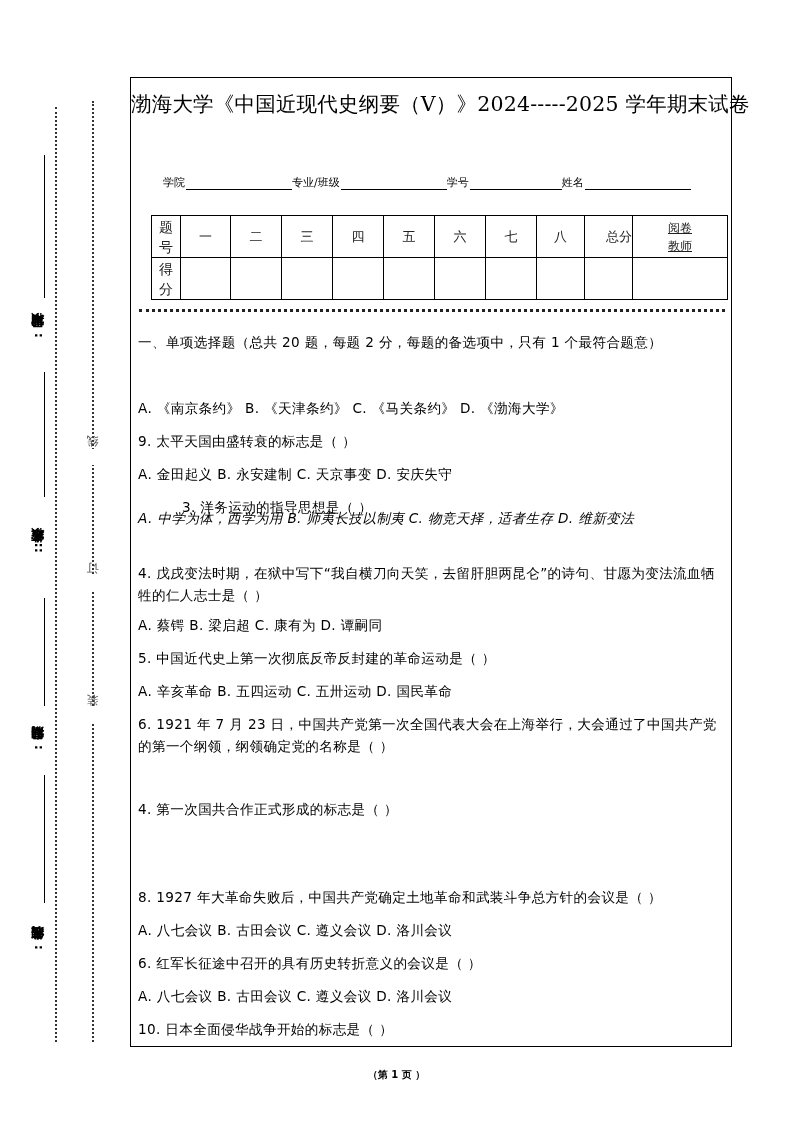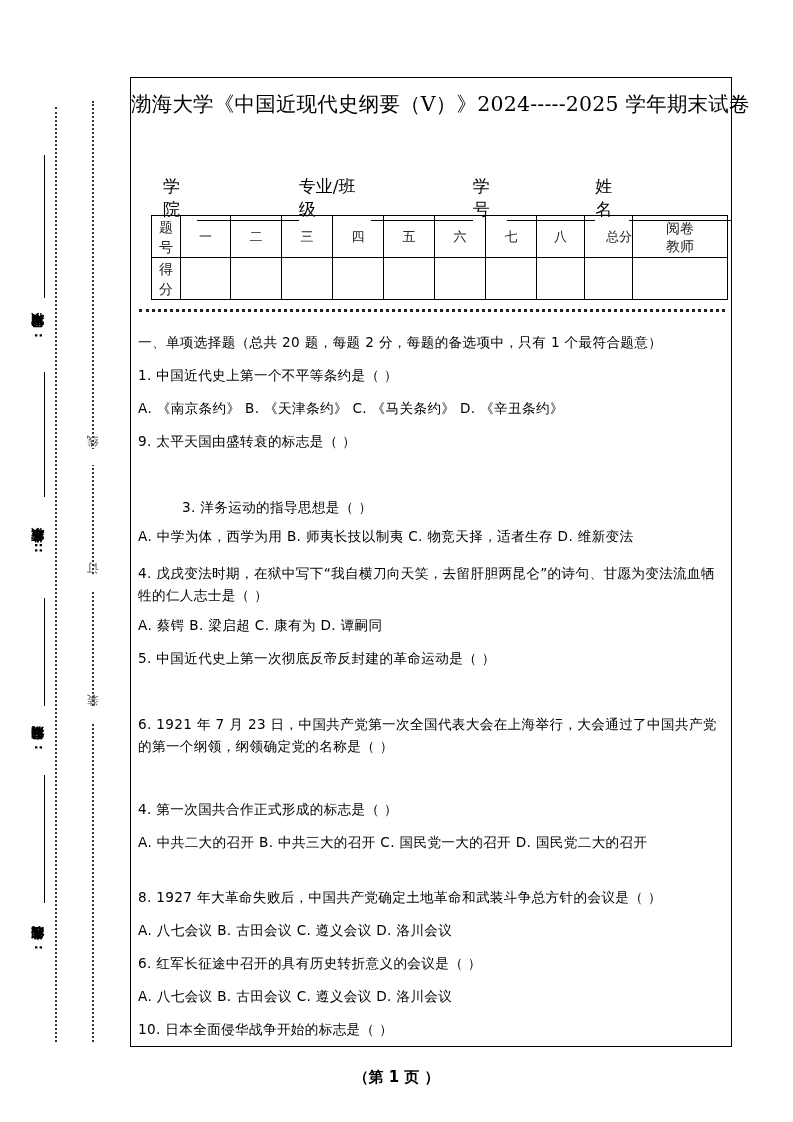--- a/index.html
+++ b/index.html
@@ -23,41 +23,41 @@
                display: flex; align-items: center; justify-content: center; }
 
   
   .frame { position: absolute; left: 130px; top: 77px; width: 602px; height: 970px;
            border: 1.3px solid #000; box-sizing: border-box; padding-left: 35px; }
 
   .title { position: absolute; left: 0; right: 0; top: 12px; text-align: center;
            font-size: 20.5px; letter-spacing: 0.2px; white-space: nowrap; }
   .subtitle { position: absolute; left: 0; right: 0; top: 52px; text-align: center; font-size: 20px; }
 
-  .info-row { position: absolute; left: 32px; top: 97px; font-size: 17px; display: flex; align-items: flex-end; }
+  .info-row { position: absolute; left: 32px; top: 97px; font-size: 11px; display: flex; align-items: flex-end; }
   .info-row .lbl { margin-right: 1px; }
   .info-row .blank { display: inline-block; border-bottom: 1px solid #000; height: 12px; }
 
   table.score { position: absolute; left: 20px; top: 137px; border-collapse: collapse;
                 font-size: 13px; }
   table.score td { border: 1px solid #000; text-align: center; padding: 0; color: #222; }
   table.score tr { height: 42px; }
   table.score td.side { width: 28px; line-height: 20px; font-size: 14px; }
-  table.score td.small { font-size: 14px; line-height: 18px; }
+  table.score td.small { font-size: 12px; line-height: 18px; text-decoration: underline; }
 
   .sep { position: absolute; left: 8px; right: 6px; top: 231px; border-top: 3px dotted #222; }
 
   .body-text { position: absolute; left: 7px; right: 4px;
                font-family: "DejaVu Sans", "Liberation Sans", sans-serif;
                font-size: 13.6px; letter-spacing: 0.35px; }
   .line { position: absolute; left: 0; right: 0; white-space: nowrap; }
   .wrap { white-space: normal; line-height: 22px; }
 
   .footer { position: absolute; left: 0; right: 0; top: 1068px; text-align: center;
-            font-family: "DejaVu Sans", "Liberation Sans", sans-serif; font-size: 15px; font-weight: bold; }
+            font-family: "DejaVu Sans", "Liberation Sans", sans-serif; font-size: 10px; font-weight: bold; }
 </style>
 </head>
 <body>
 
 <div class="dotline dot-outer"></div>
 <div class="dotline dot-inner"></div>
 
 <div class="bind-line" style="top:155px;height:143px;"></div>
 <div class="bind-label" style="top:300px;height:70px;">审核日期:</div>
 <div class="bind-line" style="top:372px;height:125px;"></div>
@@ -124,37 +124,37 @@
       <td></td>
     </tr>
   </tbody>
     </table>
 
   <div class="sep"></div>
 
   <div class="body-text" style="top:0;bottom:0;">
     <div class="line" style="top:256px;">一、单项选择题（总共 20 题，每题 2 分，每题的备选项中，只有 1 个最符合题意）</div>
 
-    <div class="line" style="top:289px;">1.  中国近代史上第一个不平等条约是（   ）</div>
-    <div class="line" style="top:322px;">A.  《南京条约》   B.  《天津条约》   C.  《马关条约》   D.  《辛丑条约》</div>
+    <div class="line" style="top:322px;">A.  《南京条约》   B.  《天津条约》   C.  《马关条约》   D.  《渤海大学》</div>
 
     <div class="line" style="top:355px;">9.  太平天国由盛转衰的标志是（   ）</div>
+    <div class="line" style="top:388px;">A.  金田起义   B.  永安建制   C.  天京事变   D.  安庆失守</div>
 
     <div class="line" style="top:421px;margin-left:44px;">3.  洋务运动的指导思想是（   ）</div>
-    <div class="line" style="top:450px;">A.  中学为体，西学为用   B.  师夷长技以制夷   C.  物竞天择，适者生存   D.  维新变法</div>
+    <div class="line" style="top:432px;font-style:italic;">A.  中学为体，西学为用   B.  师夷长技以制夷   C.  物竞天择，适者生存   D.  维新变法</div>
 
     <div class="line wrap" style="top:484px;">4.  戊戌变法时期，在狱中写下“我自横刀向天笑，去留肝胆两昆仑”的诗句、甘愿为变法流血牺牲的仁人志士是（   ）</div>
     <div class="line" style="top:539px;">A.  蔡锷   B.  梁启超   C.  康有为   D.  谭嗣同</div>
 
     <div class="line" style="top:572px;">5.  中国近代史上第一次彻底反帝反封建的革命运动是（   ）</div>
+    <div class="line" style="top:605px;">A.  辛亥革命   B.  五四运动   C.  五卅运动   D.  国民革命</div>
 
     <div class="line wrap" style="top:635px;">6. 1921 年 7 月 23 日，中国共产党第一次全国代表大会在上海举行，大会通过了中国共产党的第一个纲领，纲领确定党的名称是（   ）</div>
 
     <div class="line" style="top:723px;">4.  第一次国共合作正式形成的标志是（   ）</div>
-    <div class="line wrap" style="top:753px;">A.  中共二大的召开   B.  中共三大的召开   C.  国民党一大的召开   D.  国民党二大的召开</div>
 
     <div class="line" style="top:811px;">8.  1927 年大革命失败后，中国共产党确定土地革命和武装斗争总方针的会议是（   ）</div>
     <div class="line" style="top:844px;">A.  八七会议   B.  古田会议   C.  遵义会议   D.  洛川会议</div>
 
     <div class="line" style="top:877px;">6.  红军长征途中召开的具有历史转折意义的会议是（   ）</div>
     <div class="line" style="top:910px;">A.  八七会议   B.  古田会议   C.  遵义会议   D.  洛川会议</div>
 
     <div class="line" style="top:943px;">10.  日本全面侵华战争开始的标志是（   ）</div>
   </div>
 </div>

